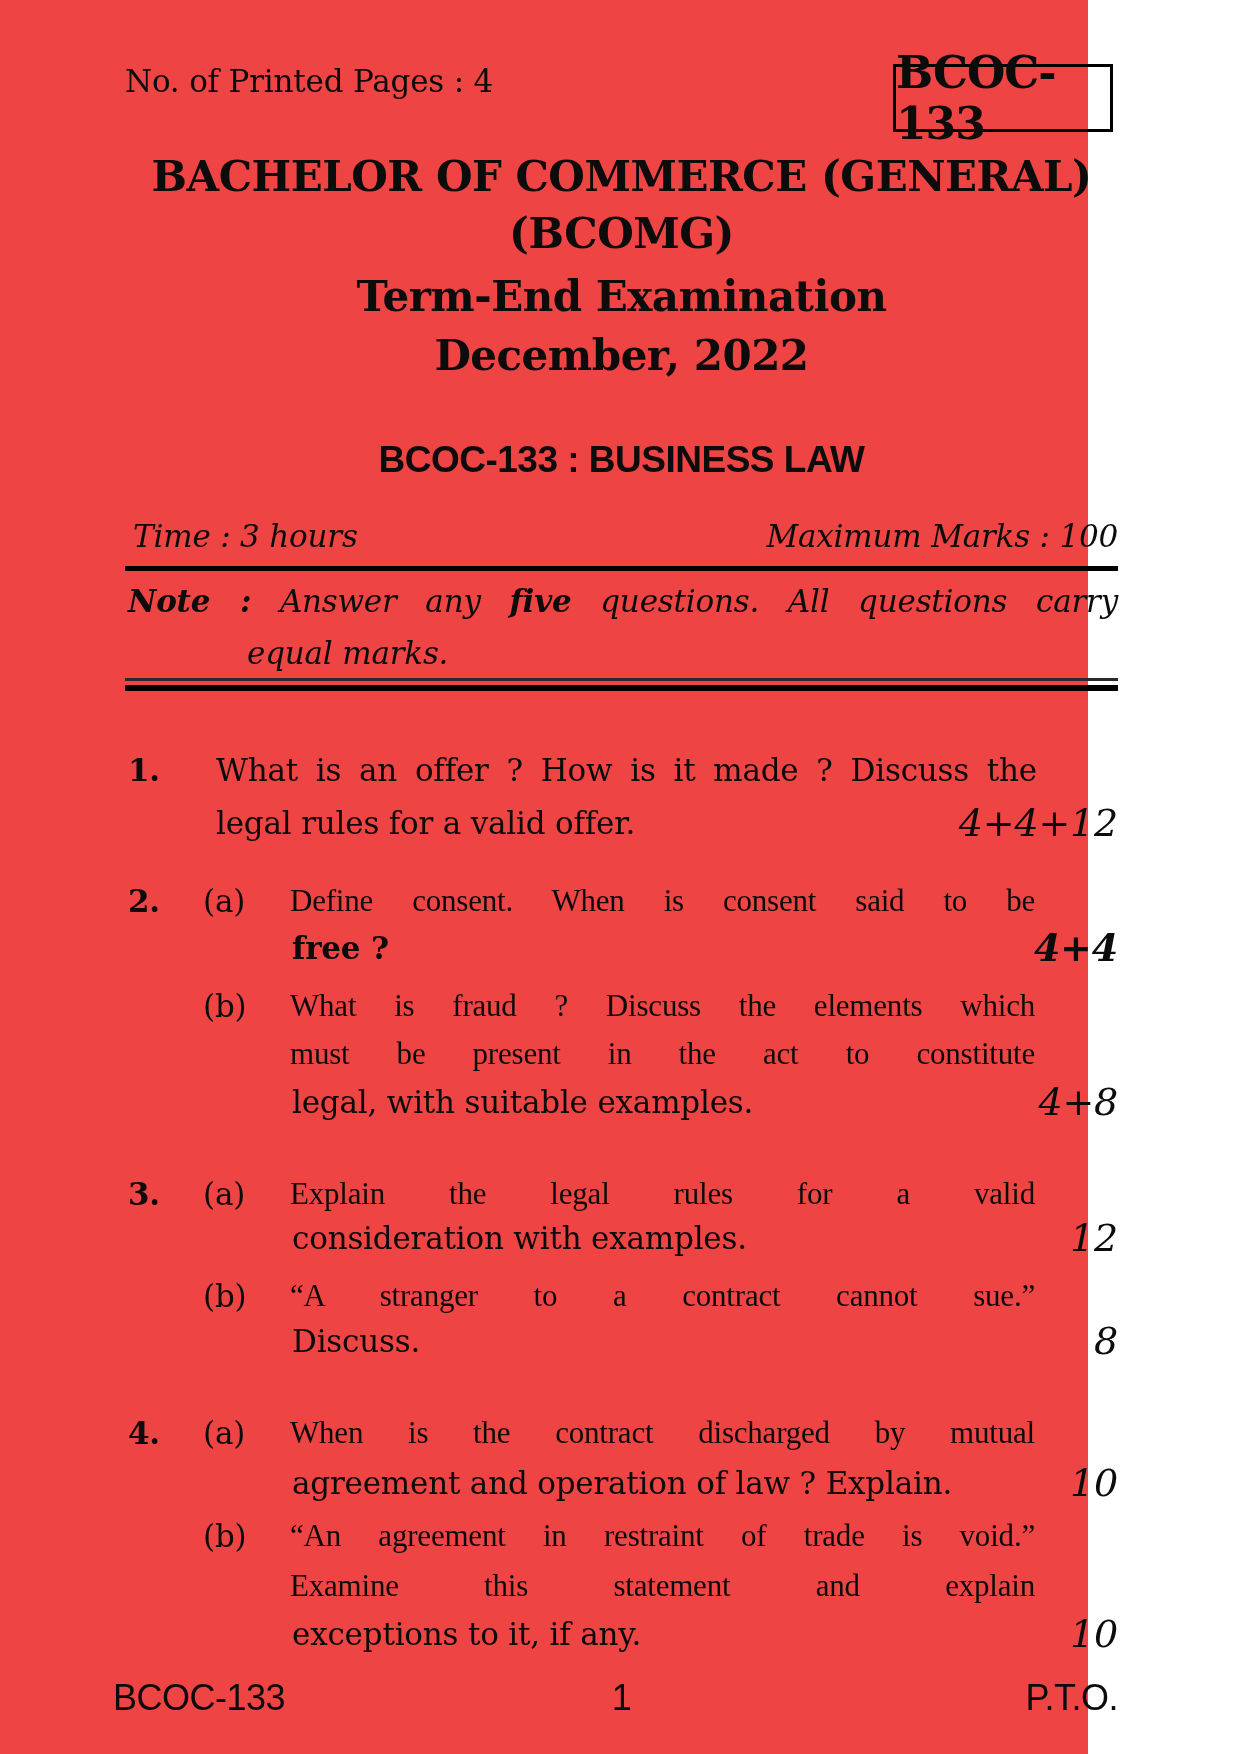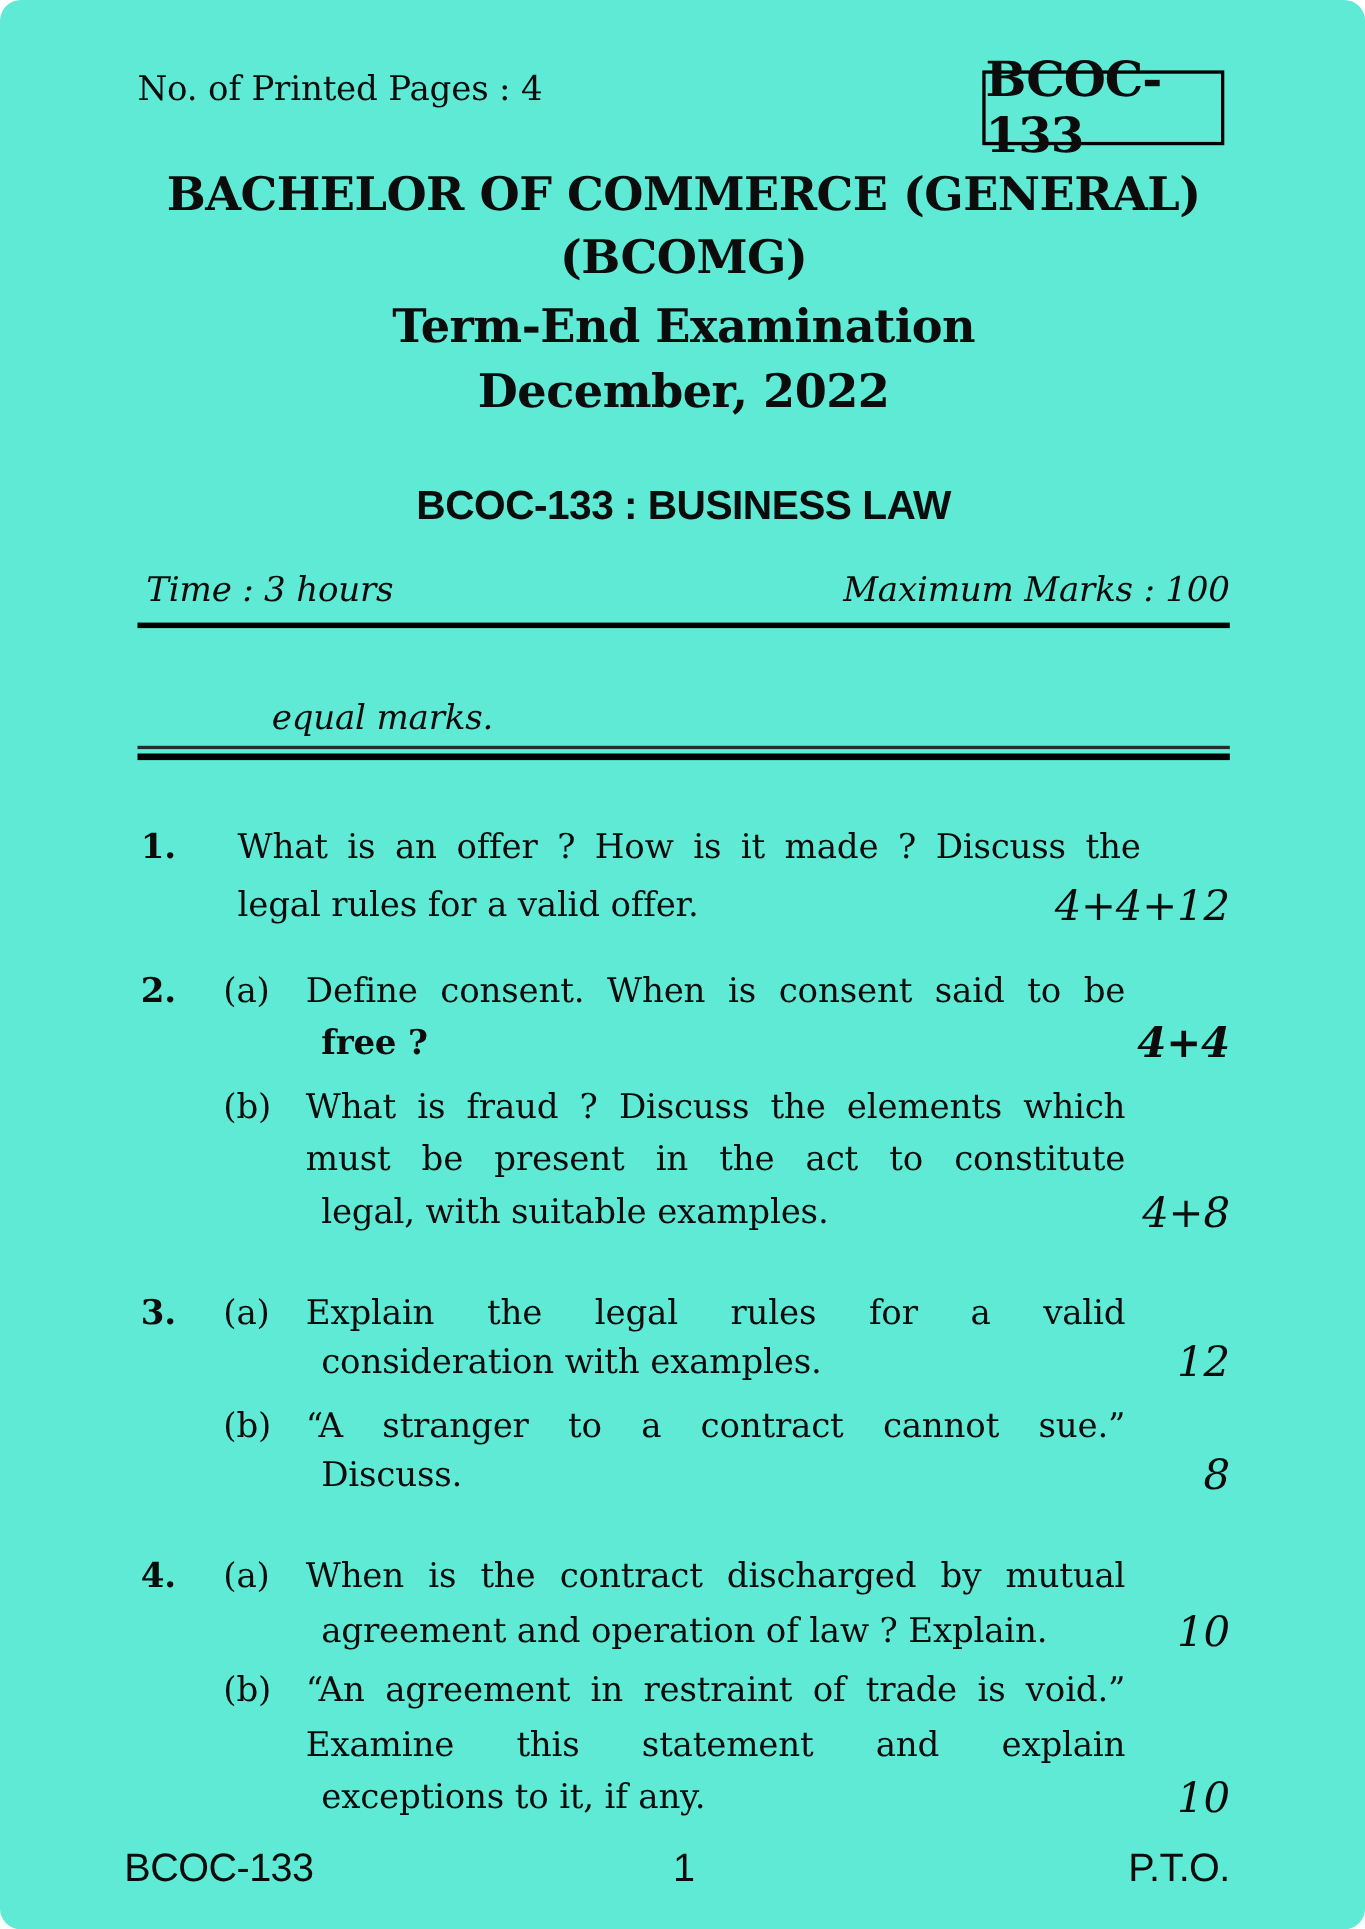--- a/index.html
+++ b/index.html
@@ -4,21 +4,21 @@
 <style>
   html,body{margin:0;padding:0;}
   body{
     width:1241px;height:1754px;
     background:#ffffff;
     font-family:"DejaVu Serif","Liberation Serif",serif;
     color:#0c0c0c;
     position:relative;
     overflow:hidden;
   }
-  .page{position:absolute;left:0;top:0;width:1241px;height:1754px;background:#5eead4;border-radius:19px;}
+  .page{position:absolute;left:0;top:0;width:1088px;height:1754px;background:#ef4444;}
   .content{position:absolute;left:125px;top:0;width:993px;height:1754px;}
   .abs{position:absolute;}
   .bodytext{font-size:31px;line-height:36px;letter-spacing:-0.2px;white-space:nowrap;}
   .wrapline{white-space:normal;}
   .just{text-align:justify;text-align-last:justify;text-justify:inter-word;}
   .num{font-weight:bold;}
   .it{font-style:italic;}
   .bi{font-style:italic;font-weight:bold;}
   .marks{position:absolute;right:0;top:0;font-style:italic;font-size:38px;line-height:36px;}
   .title{left:0;width:100%;text-align:center;font-weight:bold;font-size:42px;line-height:1.05;letter-spacing:-0.5px;}
@@ -28,21 +28,21 @@
   .rule-double{left:0;width:993px;height:4px;border-top:3px solid #2a2a2a;border-bottom:6px solid #000;}
   .course-box{
     left:768px;top:64px;width:214px;height:62px;
     border:3px solid #000;
     display:flex;align-items:center;justify-content:center;
     font-weight:bold;font-size:44px;letter-spacing:-1px;
   }
   .footer-row{left:0;right:0;top:1678px;font-size:36px;line-height:40px;letter-spacing:-0.5px;}
   .footer-center{position:absolute;left:0;width:100%;text-align:center;top:0;}
   .footer-right{position:absolute;right:0;top:0;}
-  .qline{left:153px;width:745px;}
+  .qline{left:165px;width:745px;font-family:Liberation Serif, serif;}
   .qlast{left:167px;right:0;}
   .q1line{left:91px;width:821px;}
   .q1last{left:91px;right:0;}
   .qnum{left:3px;}
   .qletter{left:78px;}
 </style>
 </head>
 <body>
 
 <div class="page">
@@ -60,20 +60,26 @@
 
     <div class="abs subject sans" style="top:441px;">BCOC-133 : BUSINESS LAW</div>
 
     <div class="abs bodytext" style="top:518px;left:0;right:0;">
       <span class="it" style="position:absolute;left:8px;top:0;">Time : 3 hours</span>
       <span class="it" style="position:absolute;right:0;top:0;">Maximum Marks : 100</span>
     </div>
 
     <div class="abs rule-single" style="top:566px;"></div>
 
+    <div class="abs bodytext wrapline just" style="top:583px;left:3px;width:990px;">
+      <span class="bi">Note :</span>
+      <span class="it">Answer any</span>
+      <span class="bi">five</span>
+      <span class="it">questions. All questions carry</span>
+    </div>
     <div class="abs bodytext it" style="top:635px;left:122px;">equal marks.</div>
 
     <div class="abs rule-double" style="top:678px;"></div>
 
     <div class="abs bodytext num qnum" style="top:752px;">1.</div>
     <div class="abs bodytext wrapline just q1line" style="top:752px;">What is an offer ? How is it made ? Discuss the</div>
     <div class="abs bodytext q1last" style="top:805px;">
       <span>legal rules for a valid offer.</span>
       <span class="marks">4+4+12</span>
     </div>

